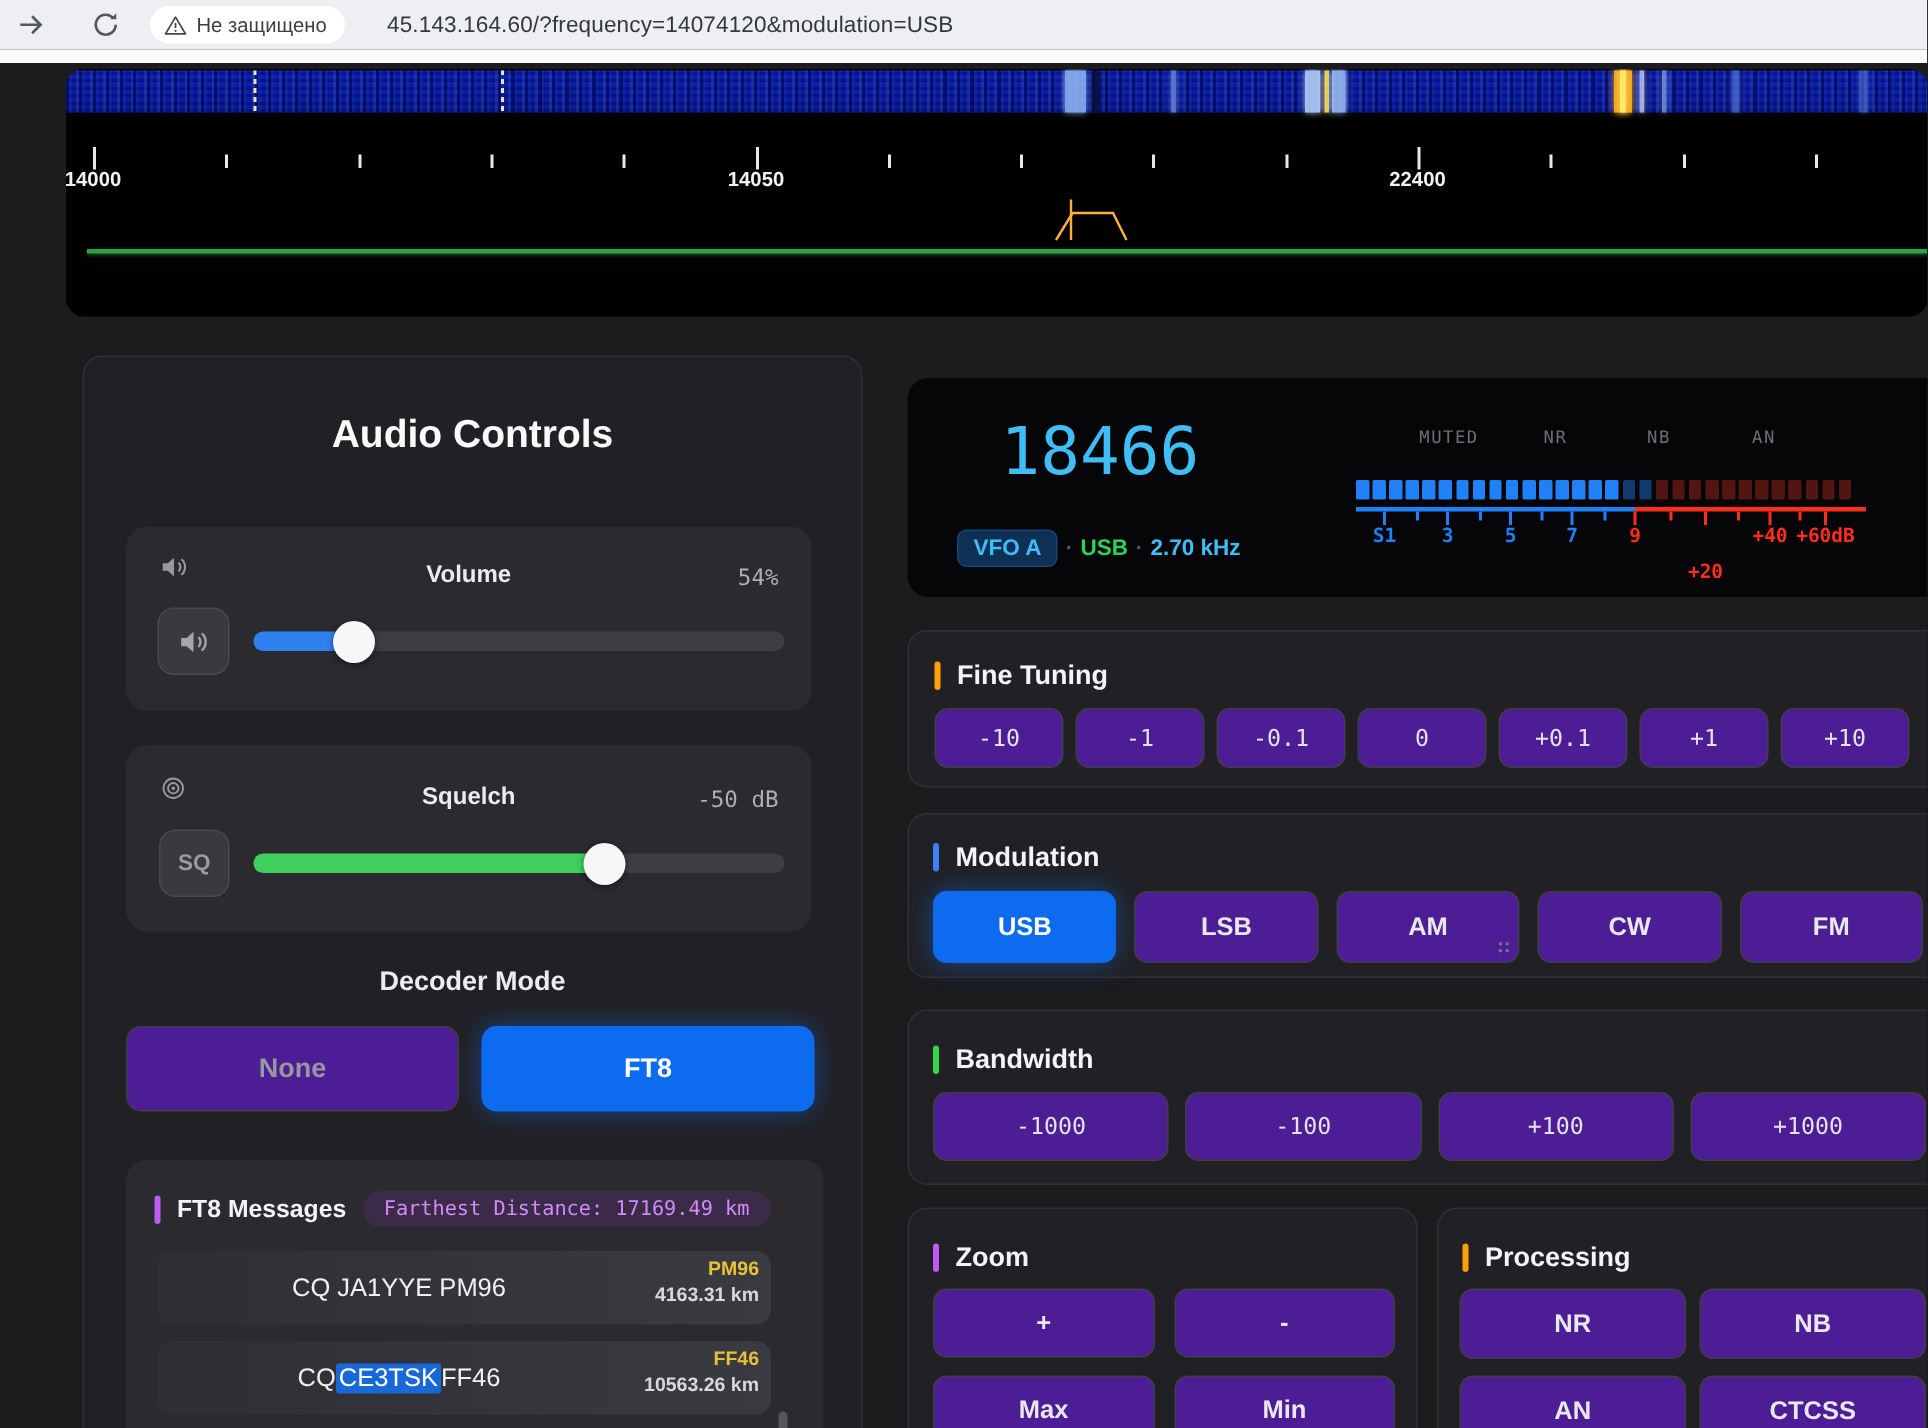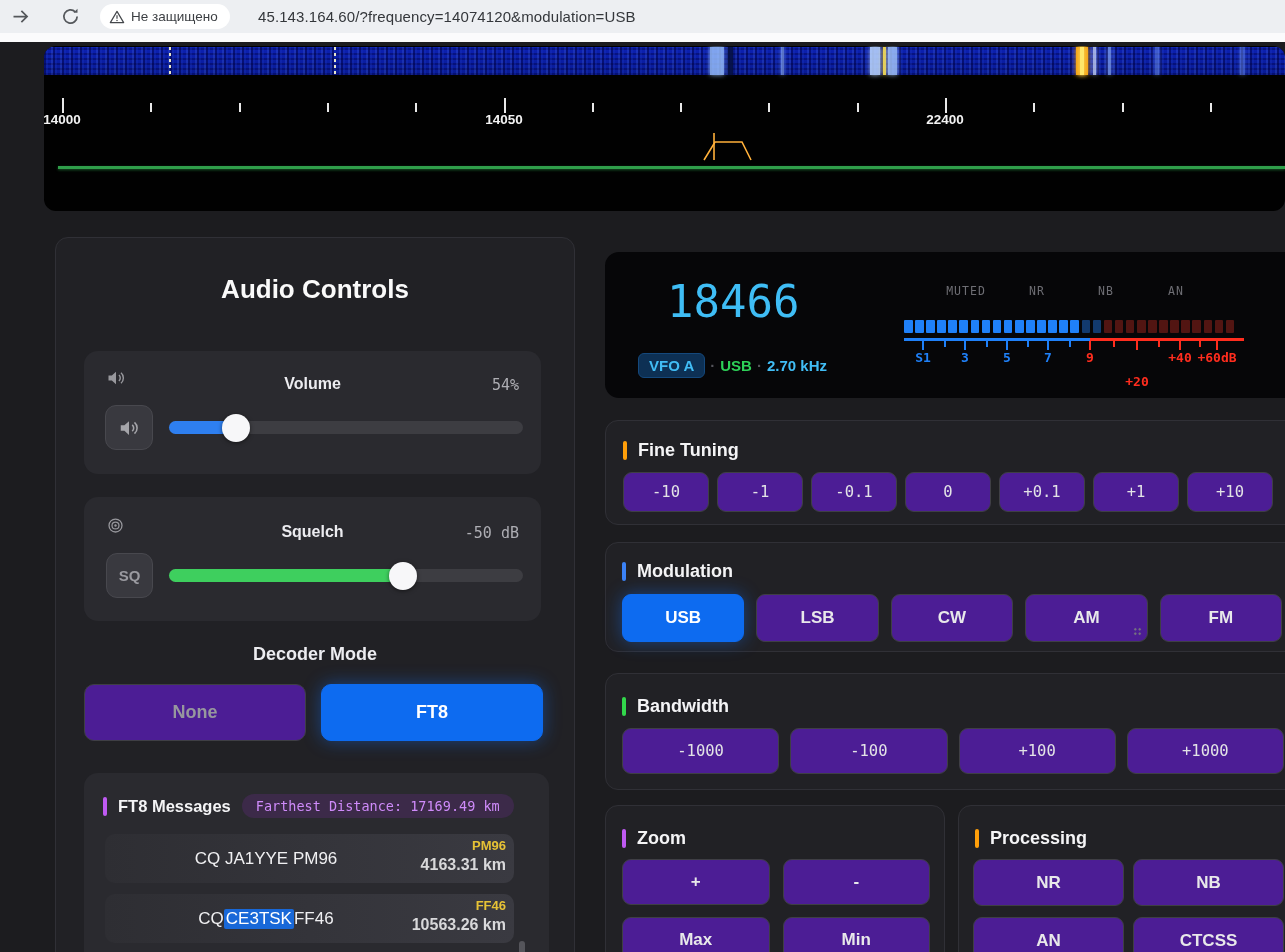--- a/index.html
+++ b/index.html
@@ -99,21 +99,21 @@
              font-size:13.5px;border-radius:13px;padding:4px 14px;}
   .ft8-list{position:absolute;left:21px;top:61px;width:409px;display:flex;
             flex-direction:column;gap:11px;}
   .msg-row{position:relative;height:49px;border-radius:10px;
            background:linear-gradient(90deg,#2e2e33,#3a3a41);}
   .msg-text{position:absolute;left:0;top:0;width:322px;height:100%;display:flex;
             align-items:center;justify-content:center;color:#f0f0f2;font-size:17px;}
   .msg-hl{background:#1868d8;color:#fff;padding:0 2px;border-radius:2px;}
   .msg-meta{position:absolute;right:8px;top:4px;text-align:right;line-height:1.3;}
   .msg-grid{display:block;color:#e6c235;font-size:13px;font-weight:bold;}
-  .msg-dist{display:block;color:#d8d8da;font-size:16px;font-weight:bold;}
+  .msg-dist{display:block;color:#d8d8da;font-size:13px;font-weight:bold;}
   .scroll-thumb{position:absolute;left:435px;top:168px;width:6px;height:44px;
                 background:#55555b;border-radius:3px;}
 </style>
 </head>
 <body>
 
 <div class="screen">
 
   <div class="browser-bar">
     <svg class="nav-ico" style="left:10px" viewBox="0 0 24 24">
@@ -351,22 +351,22 @@
   </section>
 
   <section class="panel" style="left:605px;top:542px;width:700px;height:110px">
     <div class="hdr" style="left:16px;top:18px">
       <div class="hbar" style="background: rgb(59, 130, 246);"></div>
       <div class="htitle">Modulation</div>
     </div>
     <div class="btn-row" style="left:16px;top:51px;width:660px;height:48px;gap:12px">
         <button class="btn active">USB</button>
         <button class="btn">LSB</button>
+        <button class="btn">AM<span class="grip"></span></button>
         <button class="btn">CW</button>
-        <button class="btn">AM<span class="grip"></span></button>
         <button class="btn">FM</button>
       </div>
   </section>
 
   <section class="panel" style="left:605px;top:673px;width:700px;height:117px">
     <div class="hdr" style="left:16px;top:22px">
       <div class="hbar" style="background: rgb(50, 215, 75);"></div>
       <div class="htitle">Bandwidth</div>
     </div>
     <div class="btn-row" style="left:16px;top:54px;width:662px;height:46px;gap:11px">

